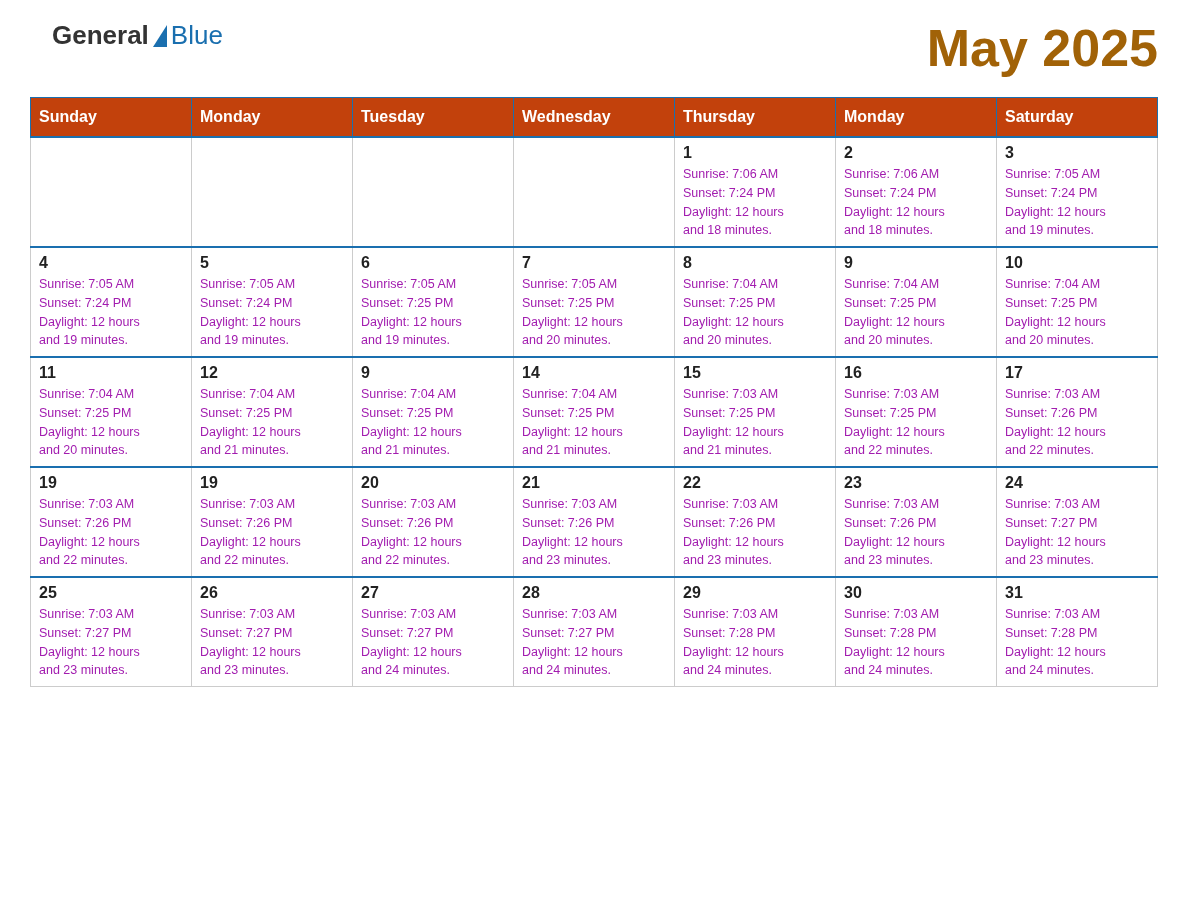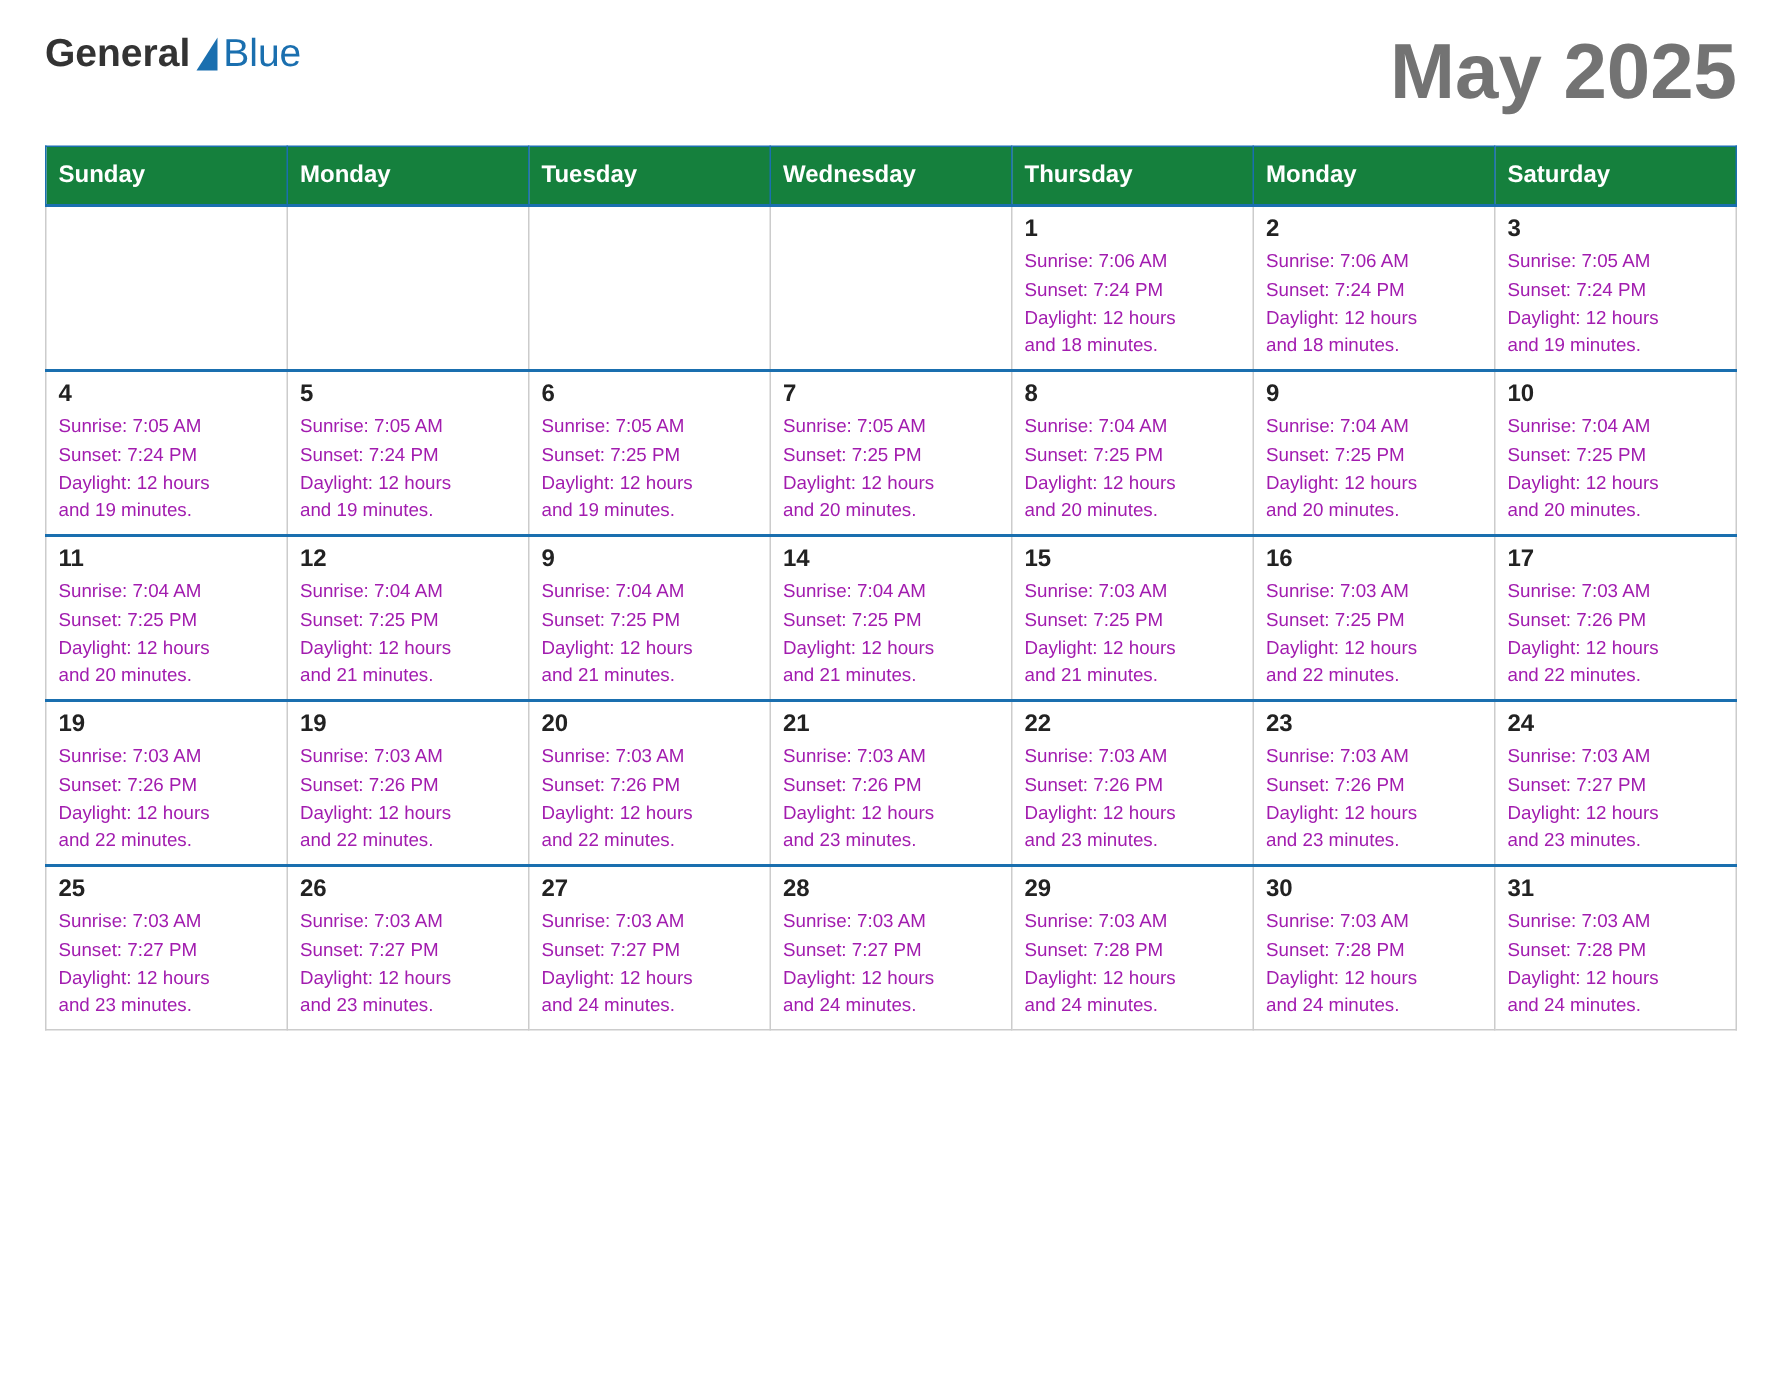--- a/index.html
+++ b/index.html
@@ -13,20 +13,21 @@
     .header {
       display: flex;
       justify-content: space-between;
       align-items: flex-start;
       margin-bottom: 20px;
     }
     .logo {
       display: flex;
       align-items: center;
       gap: 2px;
+      margin-left: 22px;
     }
     .logo-text-general {
       font-size: 26px;
       font-weight: bold;
       color: #333;
     }
     .logo-text-blue {
       font-size: 26px;
       font-weight: normal;
       color: #1a6faf;
@@ -39,35 +40,35 @@
       display: inline-block;
       margin-left: 2px;
       vertical-align: middle;
     }
     .title-section {
       text-align: right;
     }
     .month-title {
       font-size: 52px;
       font-weight: bold;
-      color: #737373;
+      color: #a16207;
       line-height: 1.1;
     }
     .location-title {
       font-size: 22px;
       color: #333;
       margin-top: 4px;
     }
     .calendar {
       width: 100%;
       border-collapse: collapse;
       border: 1px solid #aaa;
     }
     .calendar th {
-      background-color: #15803d;
+      background-color: #c2410c;
       color: #fff;
       font-size: 16px;
       font-weight: bold;
       padding: 10px 8px;
       text-align: left;
       border: 1px solid #1a6faf;
     }
     .calendar td {
       vertical-align: top;
       border: 1px solid #ccc;

